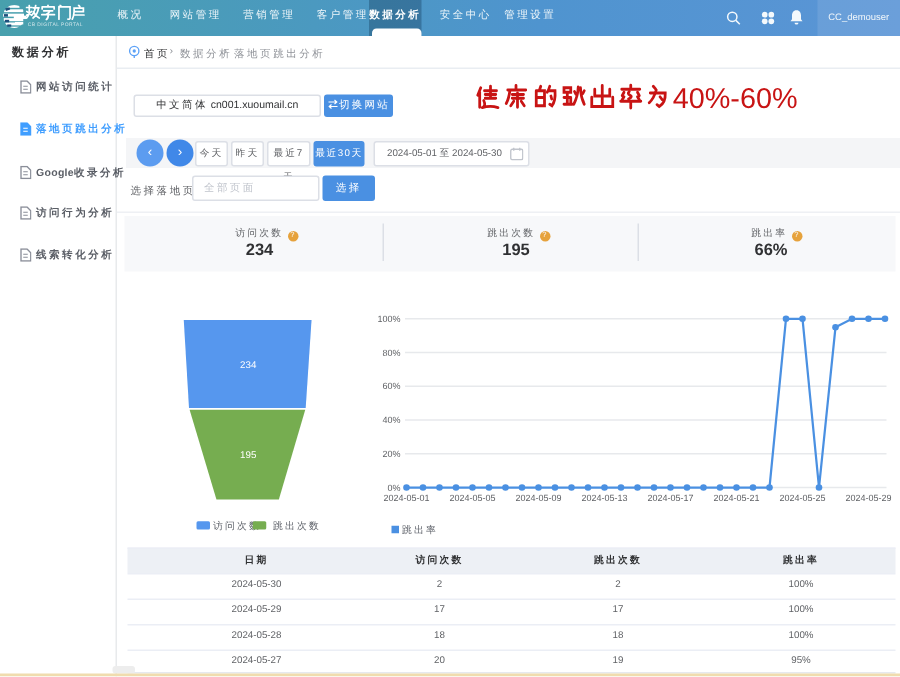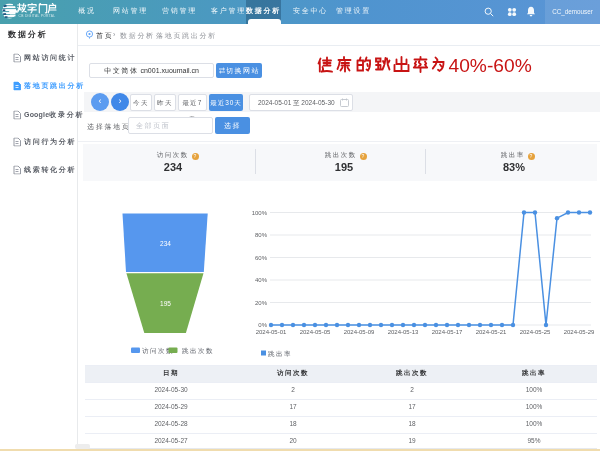--- a/index.html
+++ b/index.html
@@ -213,21 +213,21 @@
 <div class="abs" style="left:78px;top:141px;width:522px;height:1px;background:#eef0f4;"></div>
 
 <div class="abs" style="left:83px;top:144px;width:514px;height:37px;background:#f7f8fa;"></div>
 <div class="abs" style="left:255px;top:149px;width:1px;height:25px;background:#dcdfe6;"></div>
 <div class="abs" style="left:425px;top:149px;width:1px;height:25px;background:#dcdfe6;"></div>
 <div class="abs" style="left:118px;top:151px;width:120px;text-align:center;font-size:6.5px;color:#606266;letter-spacing:1.5px;">访问次数 <span style="display:inline-block;width:7px;height:7px;border-radius:50%;background:#e6a23c;color:#fff;font-size:5px;line-height:7px;vertical-align:-1px;text-align:center;">?</span></div>
 <div class="abs" style="left:113px;top:161px;width:120px;text-align:center;font-size:11px;font-weight:bold;color:#303133;">234</div>
 <div class="abs" style="left:286px;top:151px;width:120px;text-align:center;font-size:6.5px;color:#606266;letter-spacing:1.5px;">跳出次数 <span style="display:inline-block;width:7px;height:7px;border-radius:50%;background:#e6a23c;color:#fff;font-size:5px;line-height:7px;vertical-align:-1px;text-align:center;">?</span></div>
 <div class="abs" style="left:284px;top:161px;width:120px;text-align:center;font-size:11px;font-weight:bold;color:#303133;">195</div>
 <div class="abs" style="left:458px;top:151px;width:120px;text-align:center;font-size:6.5px;color:#606266;letter-spacing:1.5px;">跳出率 <span style="display:inline-block;width:7px;height:7px;border-radius:50%;background:#e6a23c;color:#fff;font-size:5px;line-height:7px;vertical-align:-1px;text-align:center;">?</span></div>
-<div class="abs" style="left:454px;top:161px;width:120px;text-align:center;font-size:11px;font-weight:bold;color:#303133;">83%</div>
+<div class="abs" style="left:454px;top:161px;width:120px;text-align:center;font-size:11px;font-weight:bold;color:#303133;">66%</div>
 
 <svg class="abs" style="left:78px;top:205px;" width="180" height="155" viewBox="0 0 180 155">
   <polygon points="44.5,8.4 129.7,8.4 125.8,67 48,67" fill="#5697ee"></polygon>
   <polygon points="48.4,68.2 125.5,68.2 107.9,128 66.3,128" fill="#76ad50"></polygon>
   <text x="87.5" y="40.5" font-size="6.5" fill="#fff" text-anchor="middle">234</text>
   <text x="87.5" y="100.5" font-size="6.5" fill="#fff" text-anchor="middle">195</text>
   <rect x="53" y="142.5" width="9" height="5.5" rx="1" fill="#5697ee"></rect>
   <text x="64" y="147.5" font-size="6.5" fill="#5a5e66" letter-spacing="1.5">访问次数</text>
   <rect x="90.5" y="142.5" width="9" height="5.5" rx="1" fill="#76ad50"></rect>
   <text x="104" y="147.5" font-size="6.5" fill="#5a5e66" letter-spacing="1.5">跳出次数</text>

